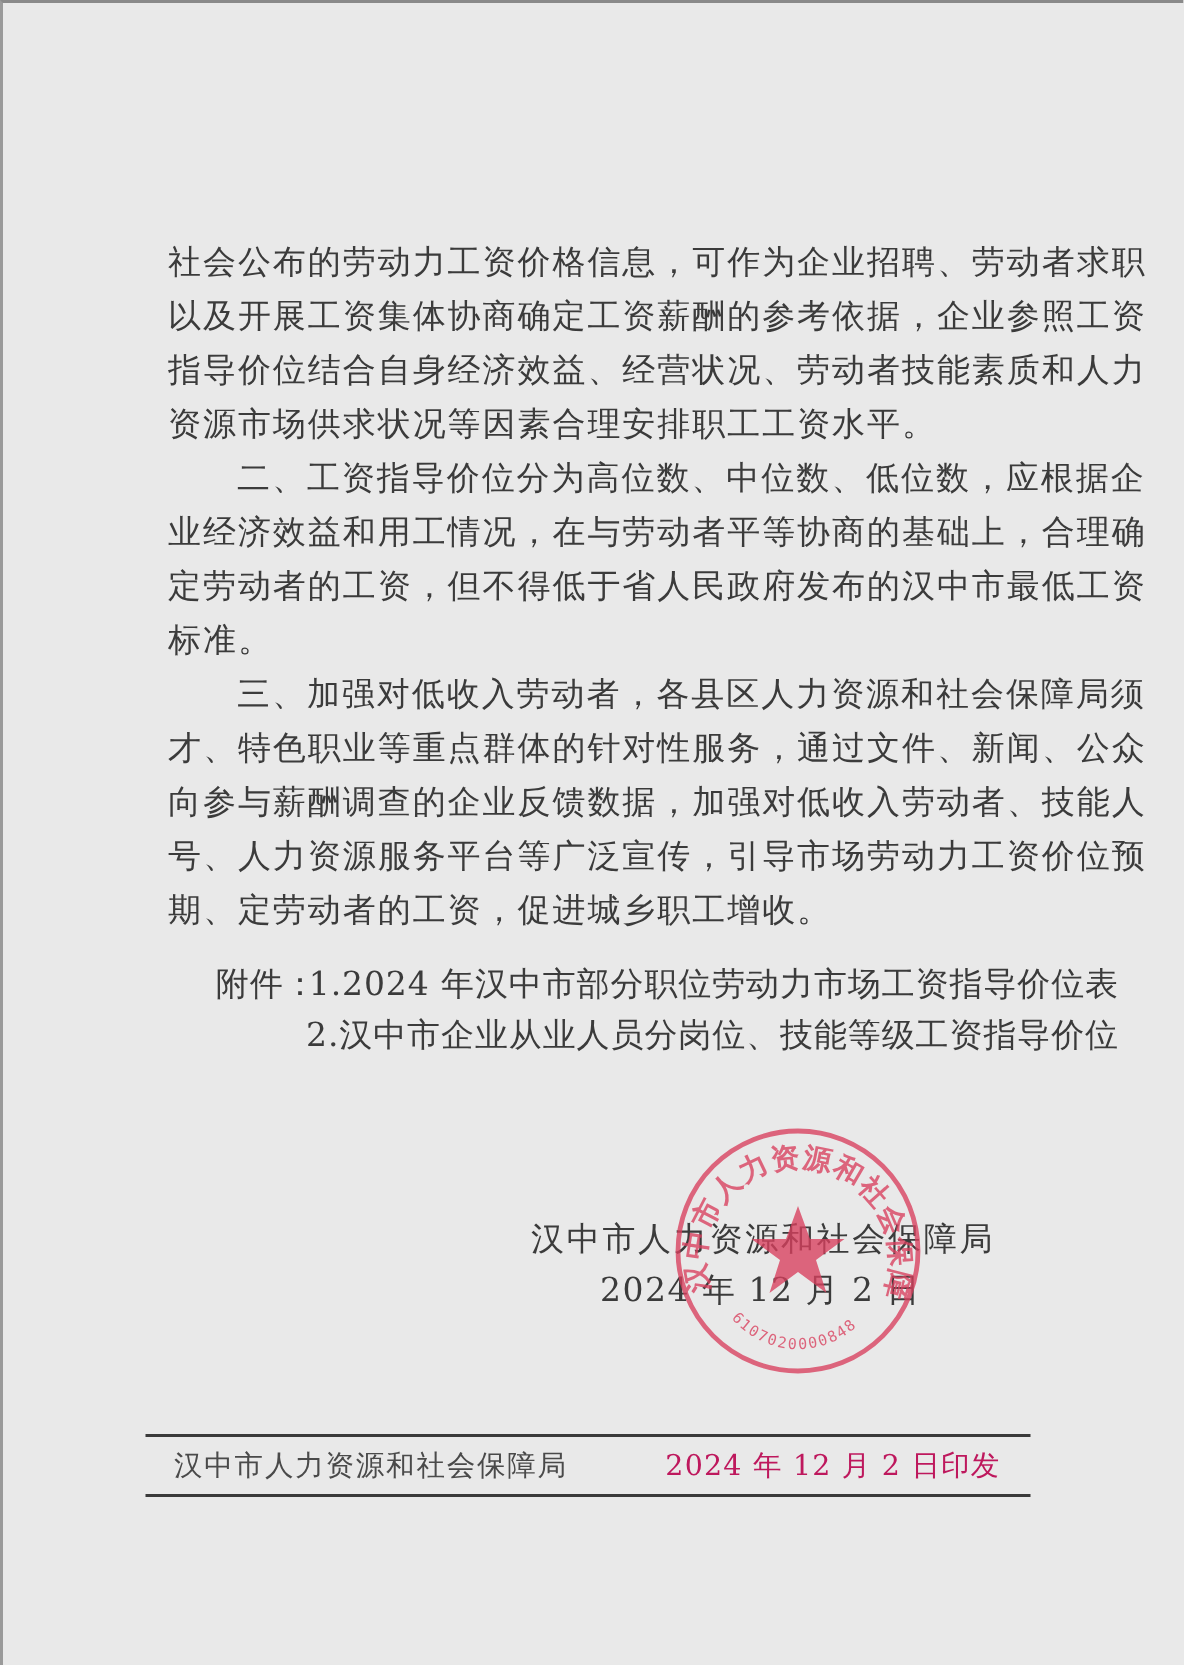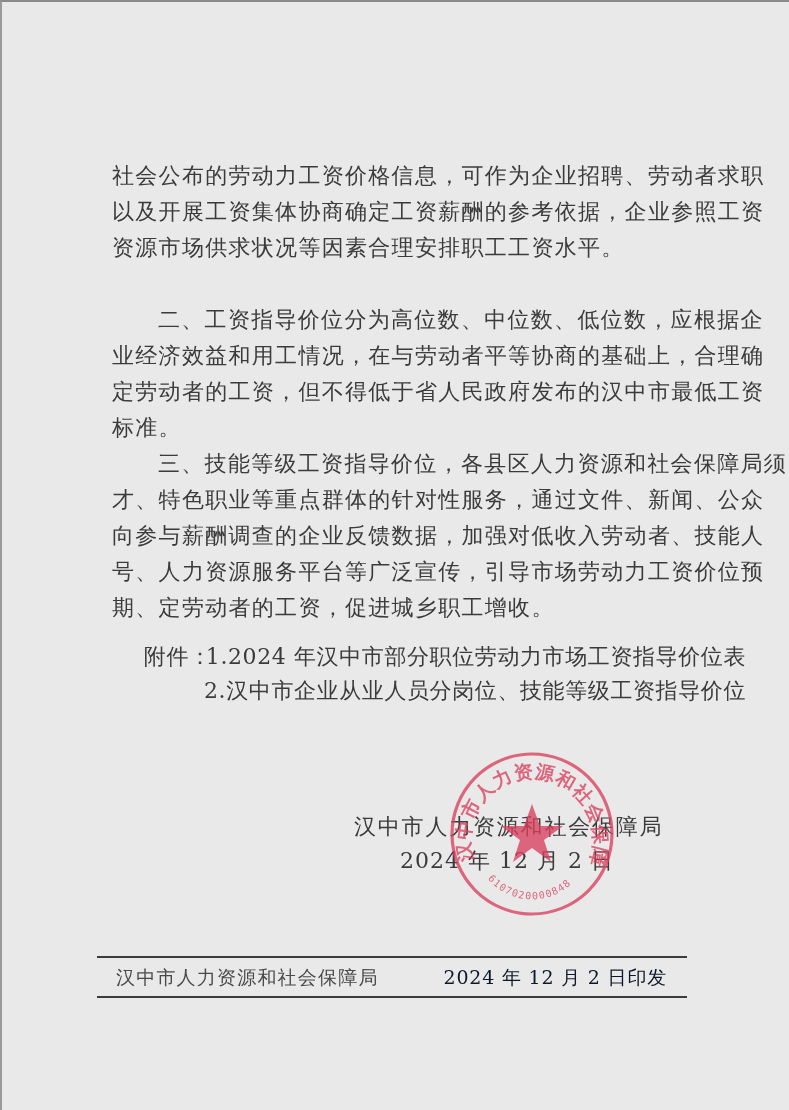--- a/index.html
+++ b/index.html
@@ -99,43 +99,44 @@
       color: #4a4a4a;
     }
     .footer-right {
       position: absolute;
       right: 122px;
       top: 962px;
       font-size: 19px;
       line-height: 26px;
       letter-spacing: 0.8px;
       white-space: nowrap;
-      color: #0f172a;
+      color: #be185d;
     }
   </style>
 </head>
 <body>
 
 <div class="page">
 
   <div class="para" id="p1">
     <span class="line">社会公布的劳动力工资价格信息，可作为企业招聘、劳动者求职</span>
     <span class="line">以及开展工资集体协商确定工资薪酬的参考依据，企业参照工资</span>
+    <span class="line">指导价位结合自身经济效益、经营状况、劳动者技能素质和人力</span>
     <span class="line">资源市场供求状况等因素合理安排职工工资水平。</span>
   </div>
 
   <div class="para" id="p2">
     <span class="line indent">二、工资指导价位分为高位数、中位数、低位数，应根据企</span>
     <span class="line">业经济效益和用工情况，在与劳动者平等协商的基础上，合理确</span>
     <span class="line">定劳动者的工资，但不得低于省人民政府发布的汉中市最低工资</span>
     <span class="line">标准。</span>
   </div>
 
   <div class="para" id="p3">
-    <span class="line indent">三、技能等级工资指导价位，各县区人力资源和社会保障局须</span>
+    <span class="line indent">三、加强对低收入劳动者，各县区人力资源和社会保障局须</span>
     <span class="line">才、特色职业等重点群体的针对性服务，通过文件、新闻、公众</span>
     <span class="line">向参与薪酬调查的企业反馈数据，加强对低收入劳动者、技能人</span>
     <span class="line">号、人力资源服务平台等广泛宣传，引导市场劳动力工资价位预</span>
     <span class="line">期、定劳动者的工资，促进城乡职工增收。</span>
   </div>
 
   <div class="attach">
     <span class="row">
       <span class="label">附件：</span><span>1.2024 年汉中市部分职位劳动力市场工资指导价位表</span>
     </span>

